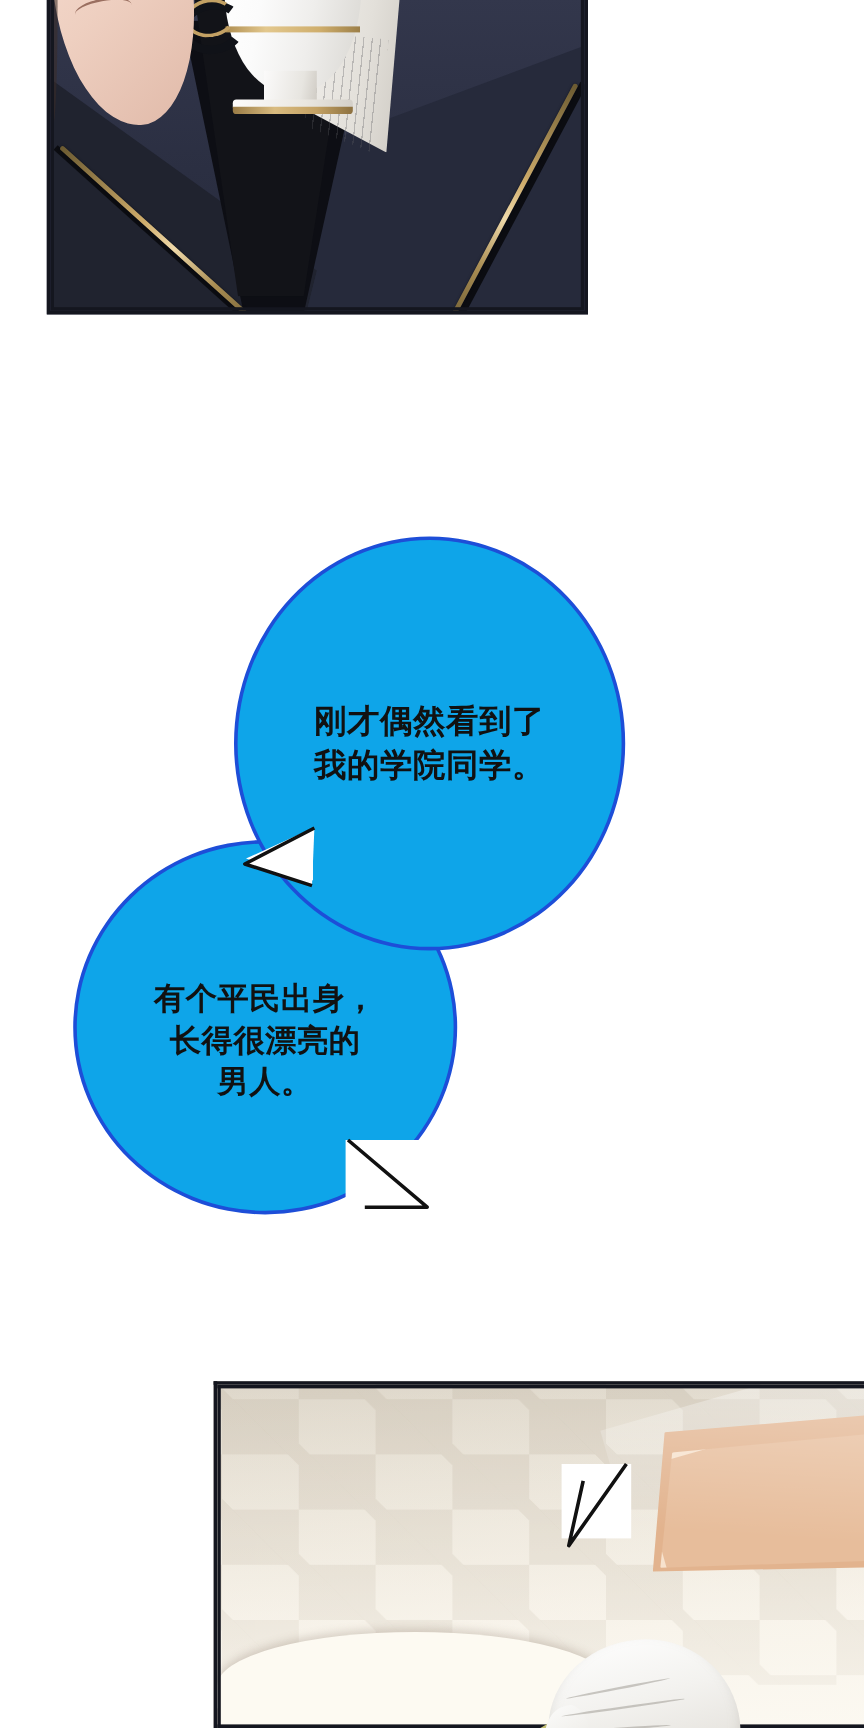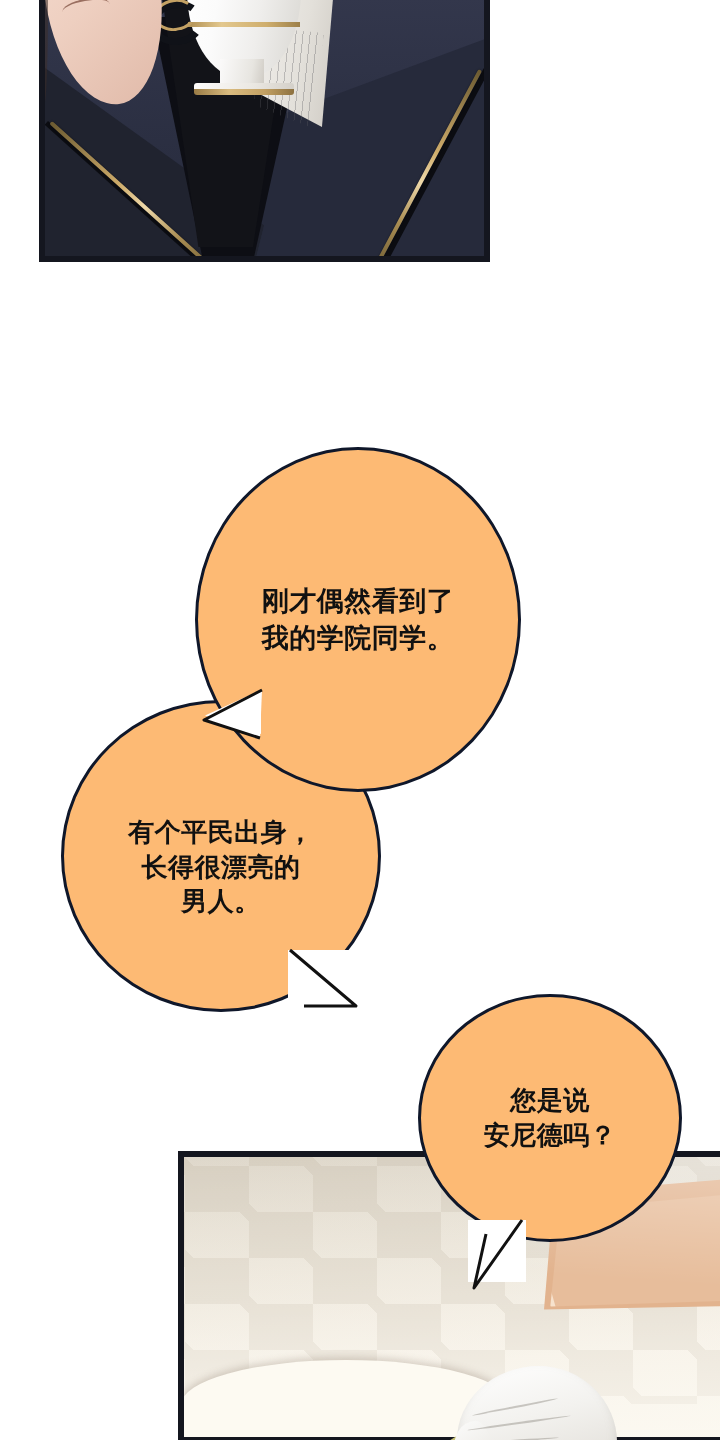--- a/index.html
+++ b/index.html
@@ -200,22 +200,22 @@
     left: -2px; top: -92px;
     width: 8px; height: 200px;
     background: #3b2b26;
     opacity: .55;
     border-radius: 50%;
   }
 
   
   .bubble {
     position: absolute;
-    background: #fdba74;
-    border: 3px solid #0f172a;
+    background: #0ea5e9;
+    border: 3px solid #1d4ed8;
     border-radius: 50%;
     box-sizing: border-box;
     display: flex;
     align-items: center;
     justify-content: center;
     z-index: 20;
   }
   .bubble-text {
     font-weight: 700;
     color: #111111;
@@ -542,18 +542,14 @@
     <div class="bubble-text">刚才偶然看到了
 我的学院同学。</div>
   </div>
 
   <div class="bubble" id="bubble-2">
     <div class="bubble-text">有个平民出身，
 长得很漂亮的
 男人。</div>
   </div>
 
-  <div class="bubble" id="bubble-3">
-    <div class="bubble-text">您是说
-安尼德吗？</div>
-  </div>
 
 </div>
 
 </body></html>

